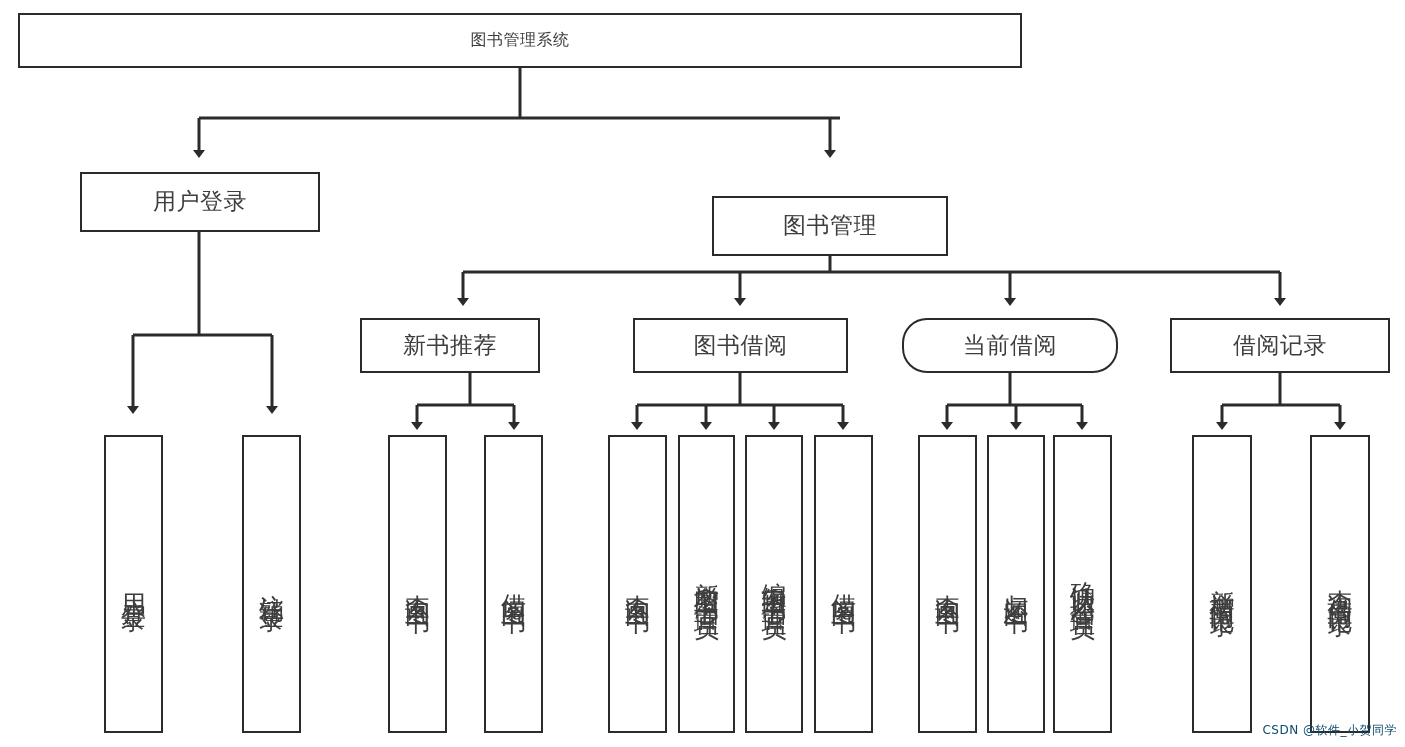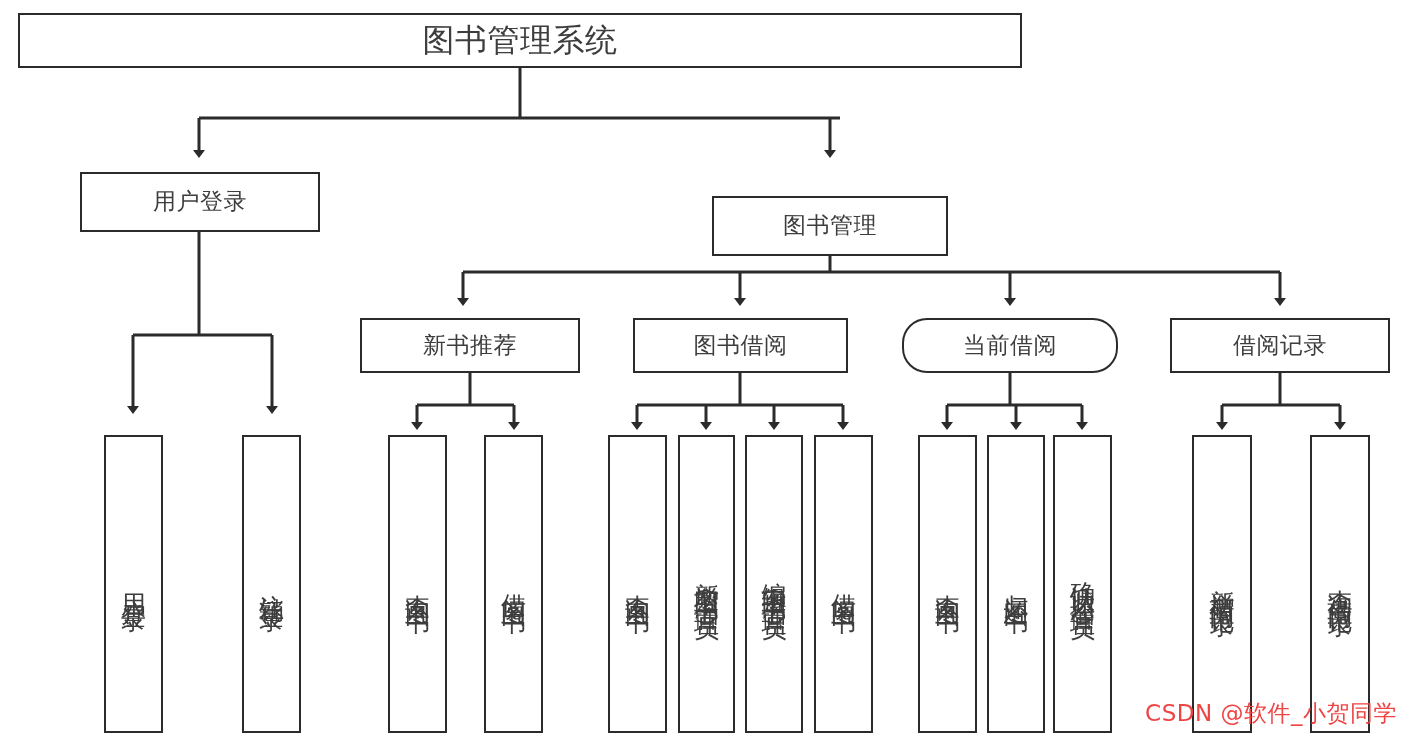--- a/index.html
+++ b/index.html
@@ -38,40 +38,40 @@
   .node-label {
     color: #3d3d3d;
     line-height: 1.18;
     letter-spacing: 0.5px;
     white-space: nowrap;
   }
   .node.horizontal .node-label {
     font-size: 23px;
   }
   .node.root .node-label {
-    font-size: 32px;
+    font-size: 16px;
   }
   .node.vertical {
     align-items: center;
     justify-content: center;
     padding: 4px 0;
   }
   .node.vertical .node-label {
     writing-mode: vertical-rl;
     text-orientation: upright;
     font-size: 25px;
     letter-spacing: 5px;
     line-height: 1;
   }
   .watermark {
     position: absolute;
     right: 8px;
-    bottom: 18px;
-    font-size: 23px;
-    color: #ef4444;
+    bottom: 8px;
+    font-size: 12px;
+    color: #0c4a6e;
     letter-spacing: 0.5px;
     white-space: nowrap;
   }
 </style>
 </head>
 <body>
 
 <div id="canvas">
 
   <svg class="edges" viewBox="0 0 1405 747">
@@ -128,21 +128,21 @@
     <span class="node-label">图书管理系统</span>
   </div>
 
   <div class="node horizontal" style="left:80px; top:172px; width:240px; height:60px;">
     <span class="node-label">用户登录</span>
   </div>
   <div class="node horizontal" style="left:712px; top:172px; width:236px; height:60px;margin-top:24px;">
     <span class="node-label">图书管理</span>
   </div>
 
-  <div class="node horizontal" style="left:360px; top:318px; width:220px; height:55px;">
+  <div class="node horizontal" style="left:360px; top:318px; width:180px; height:55px;">
     <span class="node-label">新书推荐</span>
   </div>
   <div class="node horizontal" style="left:633px; top:318px; width:215px; height:55px;">
     <span class="node-label">图书借阅</span>
   </div>
   <div class="node horizontal" style="left:902px; top:318px; width:216px; height:55px;border-radius:25px;">
     <span class="node-label">当前借阅</span>
   </div>
   <div class="node horizontal" style="left:1170px; top:318px; width:220px; height:55px;">
     <span class="node-label">借阅记录</span>

